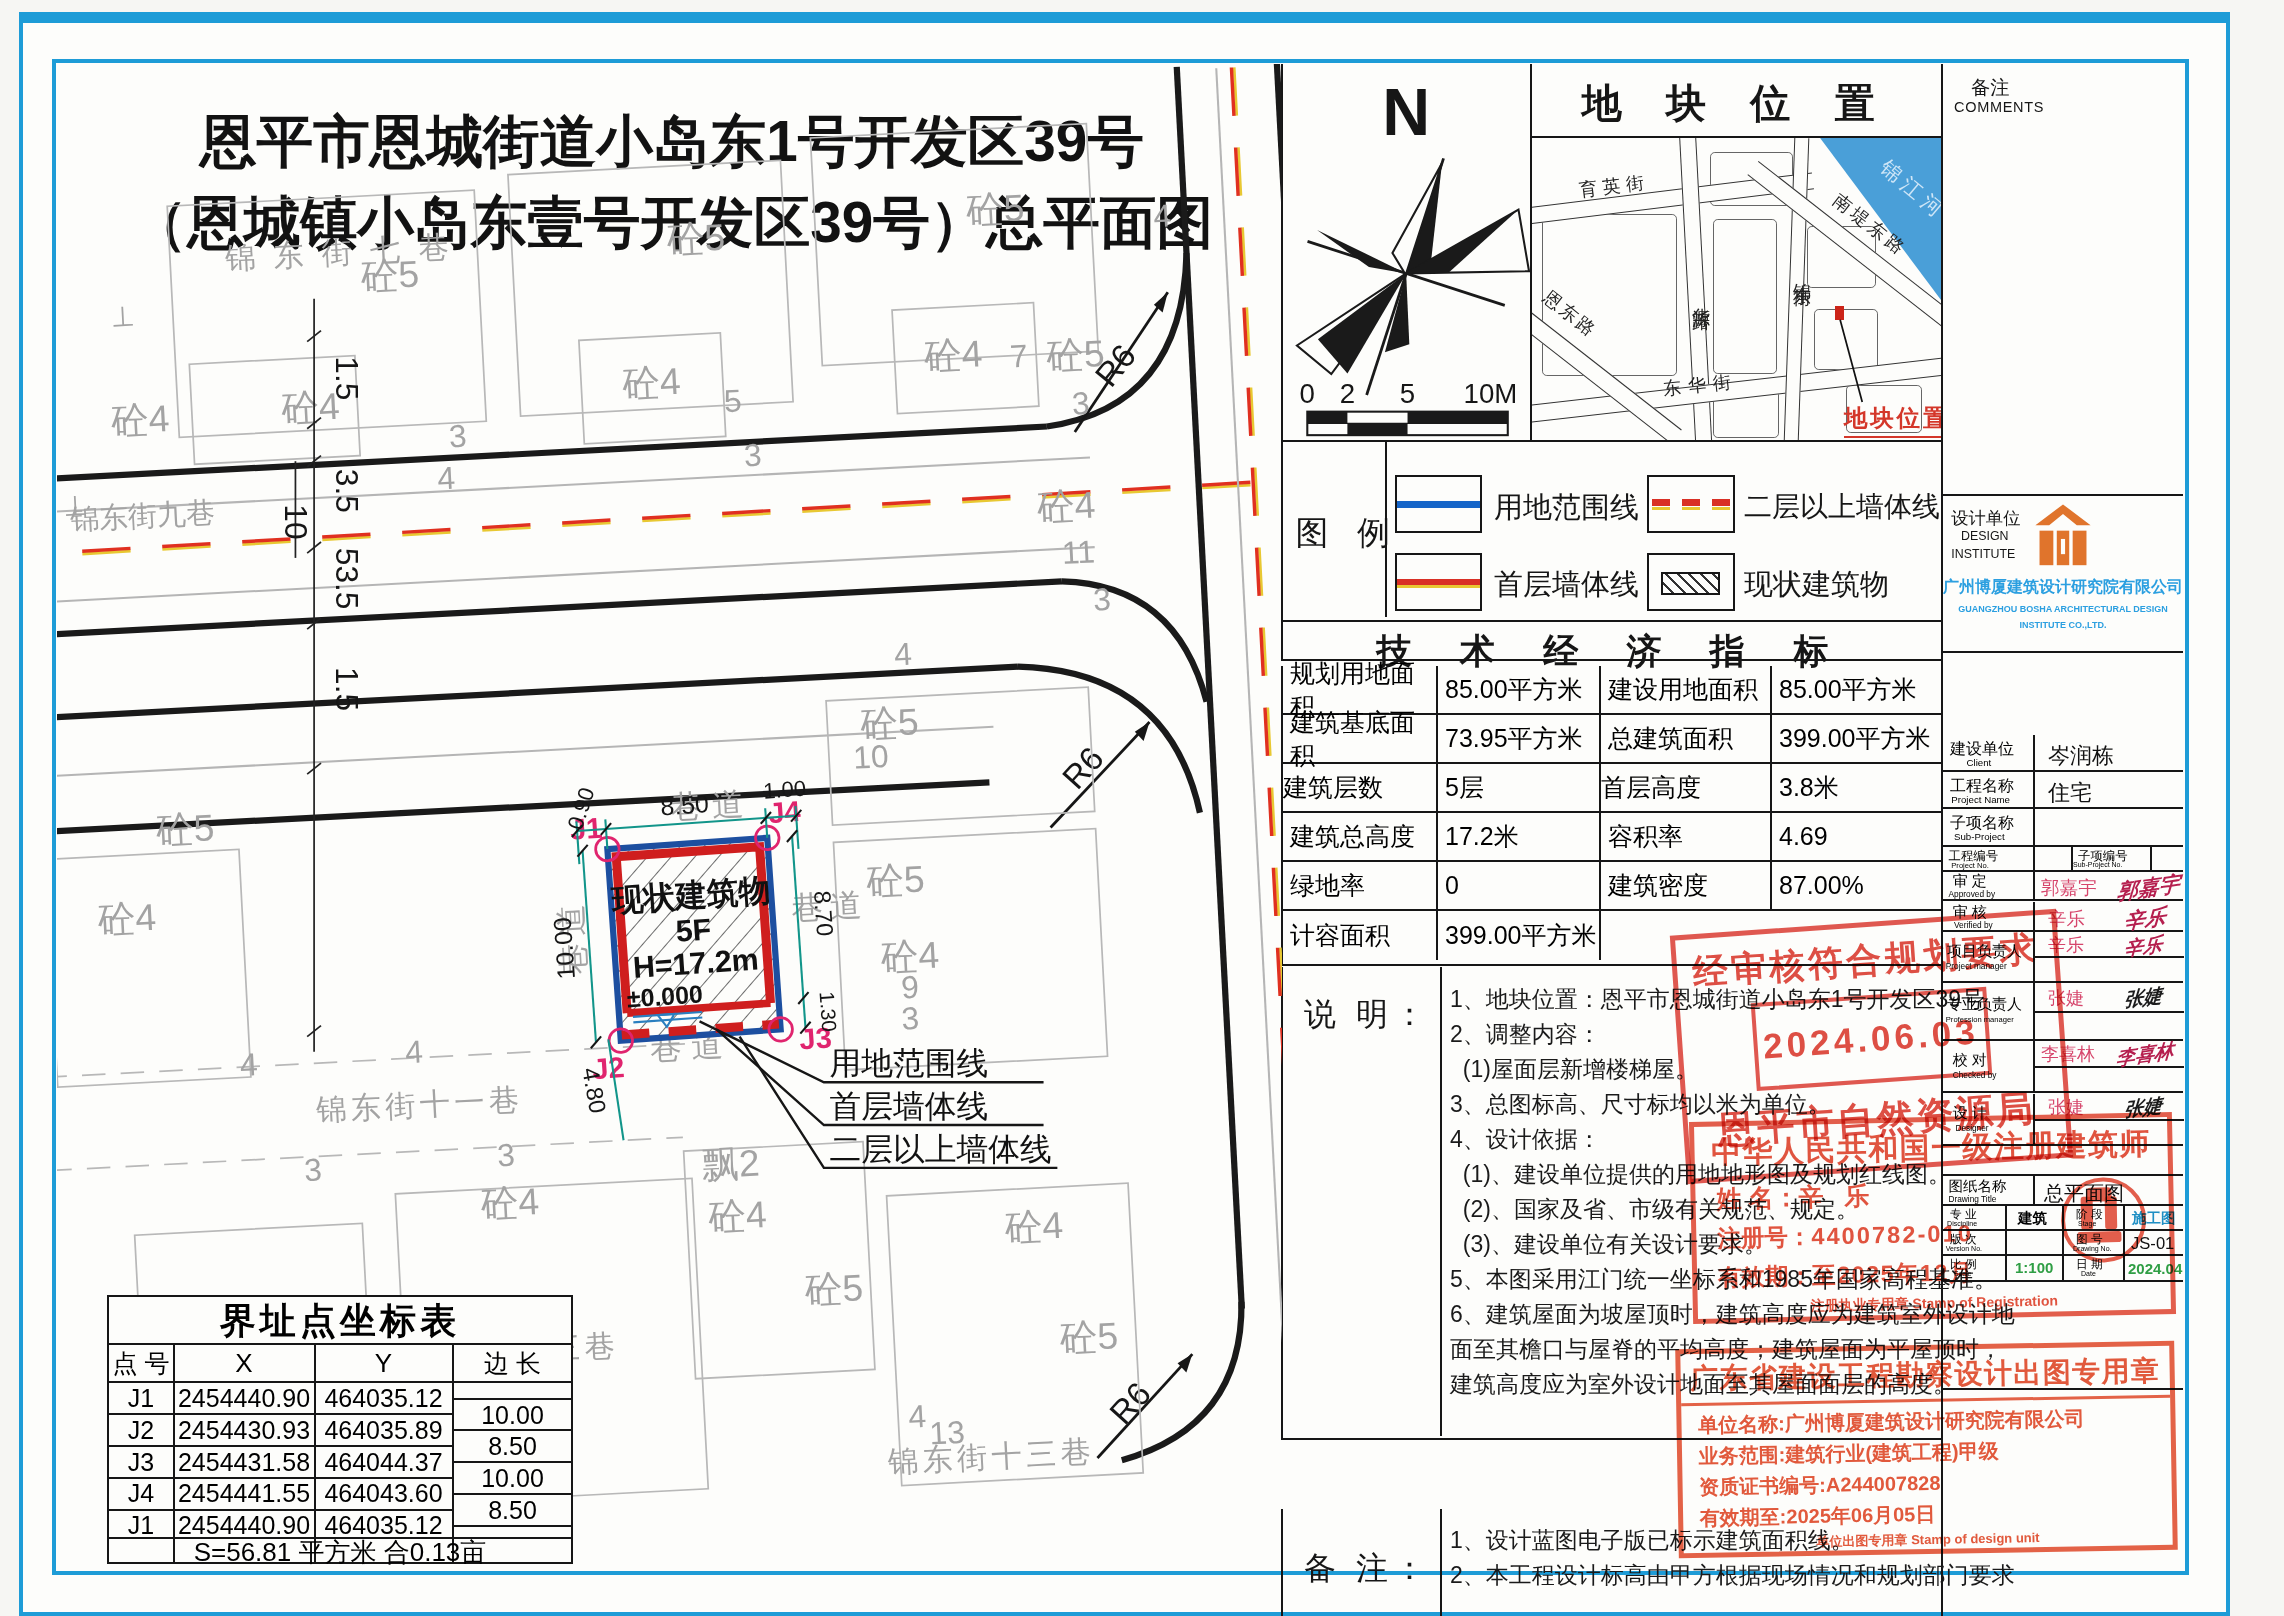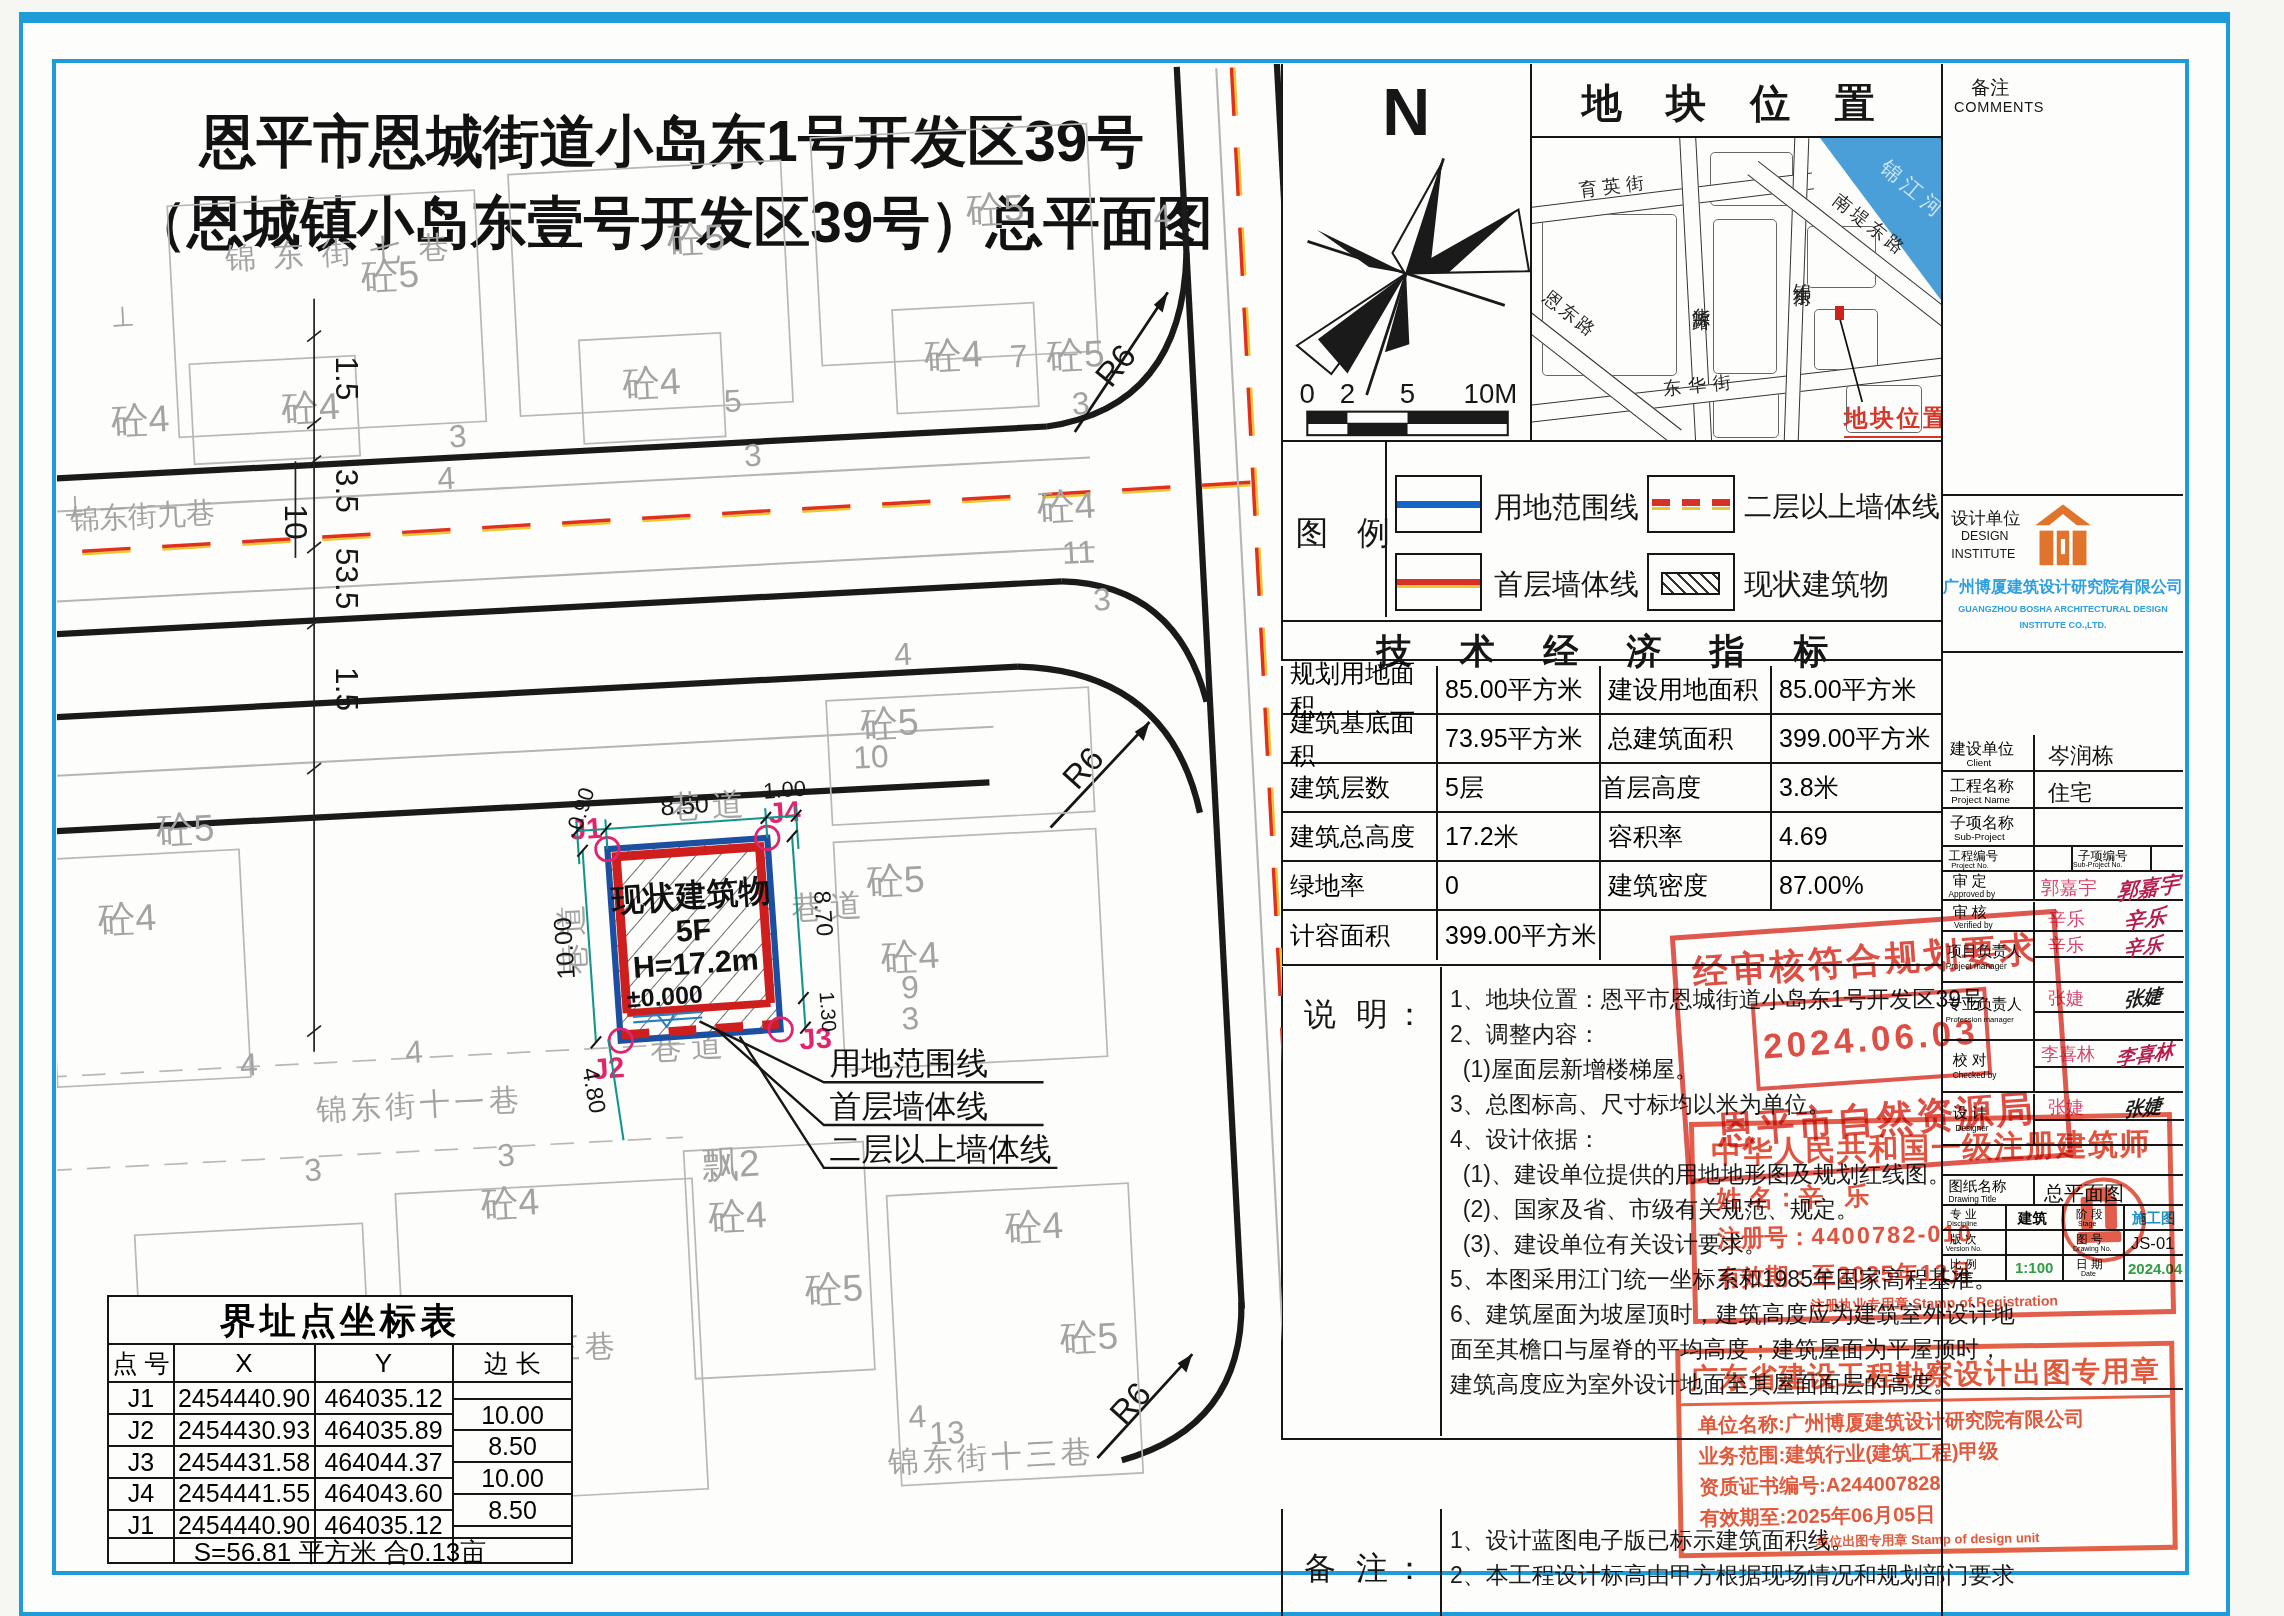--- a/index.html
+++ b/index.html
@@ -404,21 +404,21 @@
     <div style="border-right:2.1px solid #161616;border-bottom:2.1px solid #161616;display:flex;align-items:center;padding-left:7px;font-size:25px">规划用地面积</div>
     <div style="border-right:2.1px solid #161616;border-bottom:2.1px solid #161616;display:flex;align-items:center;padding-left:7px;font-size:25px">85.00平方米</div>
     <div style="border-right:2.1px solid #161616;border-bottom:2.1px solid #161616;display:flex;align-items:center;padding-left:7px;font-size:25px">建设用地面积</div>
     <div style="border-bottom:2.1px solid #161616;display:flex;align-items:center;padding-left:7px;font-size:25px">85.00平方米</div>
 
     <div style="border-right:2.1px solid #161616;border-bottom:2.1px solid #161616;display:flex;align-items:center;padding-left:7px;font-size:25px">建筑基底面积</div>
     <div style="border-right:2.1px solid #161616;border-bottom:2.1px solid #161616;display:flex;align-items:center;padding-left:7px;font-size:25px">73.95平方米</div>
     <div style="border-right:2.1px solid #161616;border-bottom:2.1px solid #161616;display:flex;align-items:center;padding-left:7px;font-size:25px">总建筑面积</div>
     <div style="border-bottom:2.1px solid #161616;display:flex;align-items:center;padding-left:7px;font-size:25px">399.00平方米</div>
 
-    <div style="border-right:2.1px solid #161616;border-bottom:2.1px solid #161616;display:flex;align-items:center;padding-left:7px;font-size:25px">建筑层数</div>
+    <div style="border-right:2.1px solid #161616;border-bottom:2.1px solid #161616;display:flex;align-items:center;padding-left:0;font-size:25px">建筑层数</div>
     <div style="border-right:2.1px solid #161616;border-bottom:2.1px solid #161616;display:flex;align-items:center;padding-left:7px;font-size:25px">5层</div>
     <div style="border-right:2.1px solid #161616;border-bottom:2.1px solid #161616;display:flex;align-items:center;font-size:25px">首层高度</div>
     <div style="border-bottom:2.1px solid #161616;display:flex;align-items:center;padding-left:7px;font-size:25px">3.8米</div>
 
     <div style="border-right:2.1px solid #161616;border-bottom:2.1px solid #161616;display:flex;align-items:center;padding-left:7px;font-size:25px">建筑总高度</div>
     <div style="border-right:2.1px solid #161616;border-bottom:2.1px solid #161616;display:flex;align-items:center;padding-left:7px;font-size:25px">17.2米</div>
     <div style="border-right:2.1px solid #161616;border-bottom:2.1px solid #161616;display:flex;align-items:center;padding-left:7px;font-size:25px">容积率</div>
     <div style="border-bottom:2.1px solid #161616;display:flex;align-items:center;padding-left:7px;font-size:25px">4.69</div>
 
     <div style="border-right:2.1px solid #161616;border-bottom:2.1px solid #161616;display:flex;align-items:center;padding-left:7px;font-size:25px">绿地率</div>

